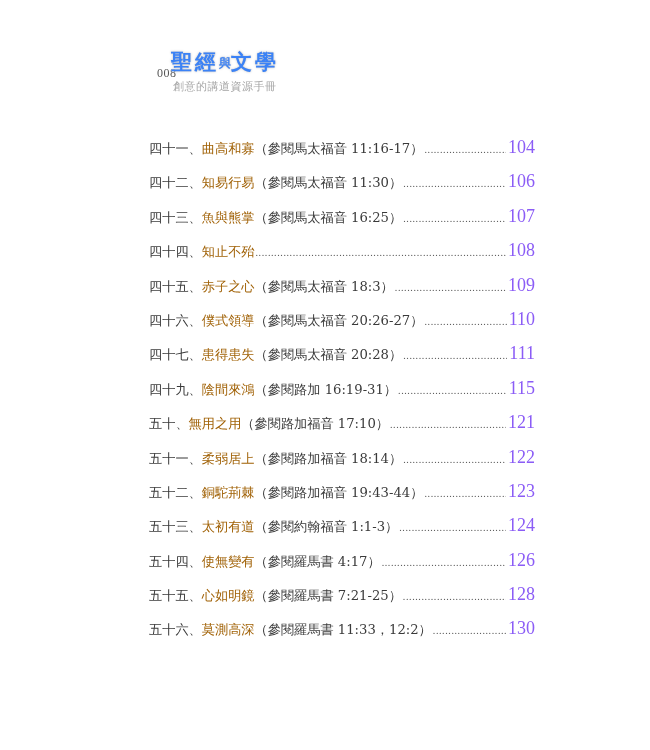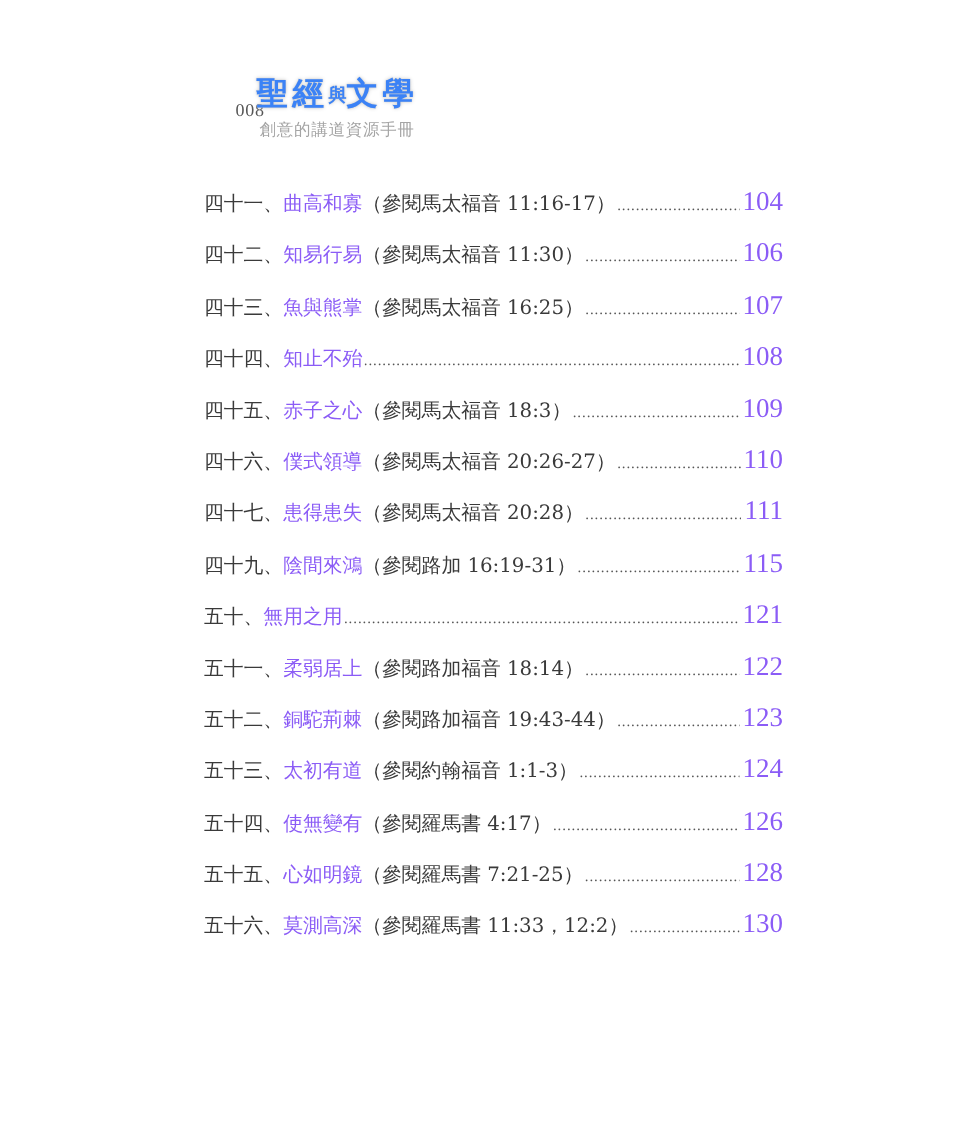--- a/index.html
+++ b/index.html
@@ -56,37 +56,37 @@
       font-size: 11px;
       color: #a5a5a5;
       white-space: nowrap;
       letter-spacing: 0.5px;
     }
     .toc {
       position: absolute;
       left: 133px;
       top: 121px;
       width: 386px;
-      margin: 3px;
+      margin: 16px;
       padding: 0;
       list-style: none;
       text-align: right;
     }
     .toc-row {
       display: flex;
       align-items: baseline;
       height: 34.4px;
       font-size: 13.2px;
       white-space: nowrap;
     }
     .toc-num {
       color: #3a3a3a;
     }
     .toc-title {
-      color: #8b5cf6;
+      color: #a16207;
     }
     .toc-ref {
       color: #3a3a3a;
     }
     .toc-dots {
       flex: 1;
       overflow: hidden;
       color: #555;
       font-family: "Liberation Serif", serif;
       font-size: 10px;
@@ -166,20 +166,21 @@
   <li class="toc-row">
     <span class="toc-num">四十九、</span>
       <span class="toc-title">陰間來鴻</span>
       <span class="toc-ref">（參閱路加 16:19-31）</span>
       <span class="toc-dots"></span>
       <span class="toc-page">115</span>
   </li>
   <li class="toc-row">
     <span class="toc-num">五十、</span>
       <span class="toc-title">無用之用</span>
+      <span class="toc-ref">（參閱路加福音 17:10）</span>
       <span class="toc-dots"></span>
       <span class="toc-page">121</span>
   </li>
   <li class="toc-row">
     <span class="toc-num">五十一、</span>
       <span class="toc-title">柔弱居上</span>
       <span class="toc-ref">（參閱路加福音 18:14）</span>
       <span class="toc-dots"></span>
       <span class="toc-page">122</span>
   </li>

